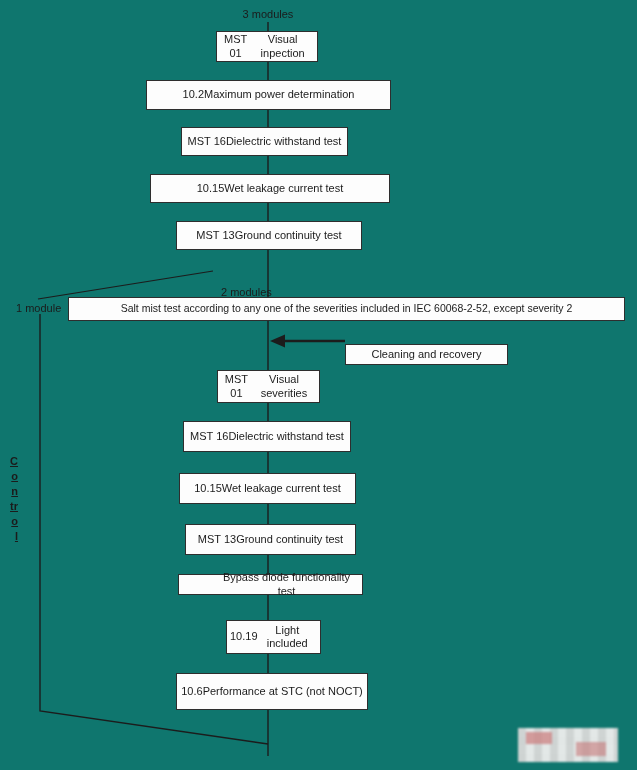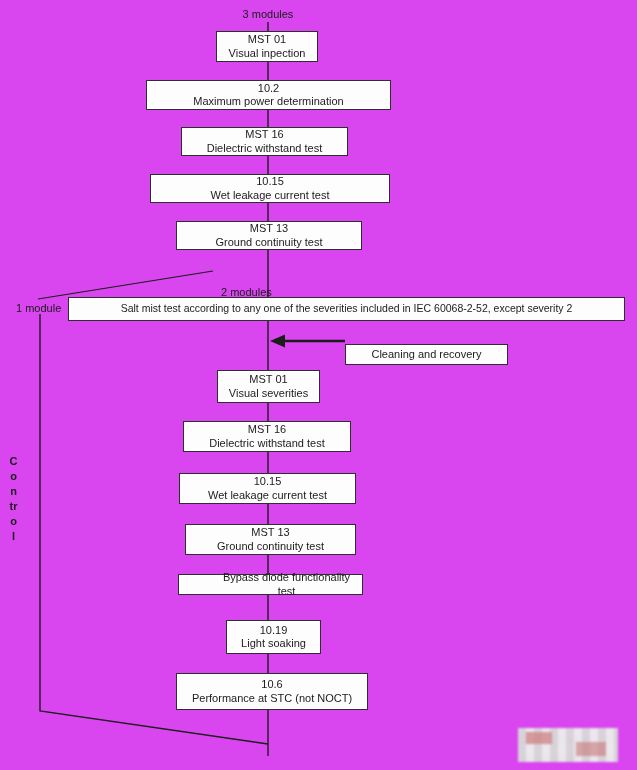--- a/index.html
+++ b/index.html
@@ -1,34 +1,34 @@
 <!DOCTYPE html>
 <html><head>
 <meta charset="utf-8">
 <style>
   html,body { margin:0; padding:0; }
   body { font-family: "Liberation Sans", sans-serif; background:#ffffff; }
   #canvas {
     position:relative; width:637px; height:770px;
-    background:#d946ef; overflow:hidden;
+    background:#0f766e; overflow:hidden;
   }
   #wires { position:absolute; left:0; top:0; z-index:1; }
   .box {
     position:absolute; z-index:2;
     background:#fdfdfd; border:1.5px solid #2e2e2e;
-    display:flex; flex-direction:column; align-items:center; justify-content:center;
+    display:flex; align-items:center; justify-content:center;
     text-align:center; font-size:11px; line-height:13.5px; color:#1b1b1b;
     box-sizing:border-box; padding:1px 3px;
   }
   .wide { font-size:10.5px; white-space:nowrap; }
   .lbl { position:absolute; z-index:3; font-size:11px; color:#1b1b1b; }
   .center { text-align:center; }
   .vertical-word {
     position:absolute; z-index:3; font-size:11px; font-weight:bold; color:#1b1b1b;
-    width:9px; word-break:break-all; line-height:15px; text-align:center;
+    width:9px; word-break:break-all; line-height:15px; text-align:right;text-decoration:underline;
   }
   .watermark {
     position:absolute; z-index:4; left:518px; top:728px; width:100px; height:34px;
     background:
       repeating-linear-gradient(90deg, rgba(214,214,214,.9) 0 8px, rgba(236,236,236,.9) 8px 16px),
       repeating-linear-gradient(0deg, rgba(222,222,222,.6) 0 8px, rgba(240,240,240,.6) 8px 17px);
     filter: blur(1px);
   }
   .watermark .red1 {
     position:absolute; left:8px; top:4px; width:26px; height:12px;
@@ -109,21 +109,21 @@
     <span>MST 13</span>
     <span>Ground continuity test</span>
   </div>
 
   <div class="box" style="left:178px; top:574px; width:185px; height:21px;padding-left:35px;">
     <span>Bypass diode functionality test</span>
   </div>
 
   <div class="box" style="left:226px; top:620px; width:95px; height:34px;">
     <span>10.19</span>
-    <span>Light soaking</span>
+    <span>Light included</span>
   </div>
 
   <div class="box" style="left:176px; top:673px; width:192px; height:37px;">
     <span>10.6</span>
     <span>Performance at STC (not NOCT)</span>
   </div>
 
   <div class="vertical-word" style="left:9px; top:454px;">Control</div>
 
   <div class="watermark">

